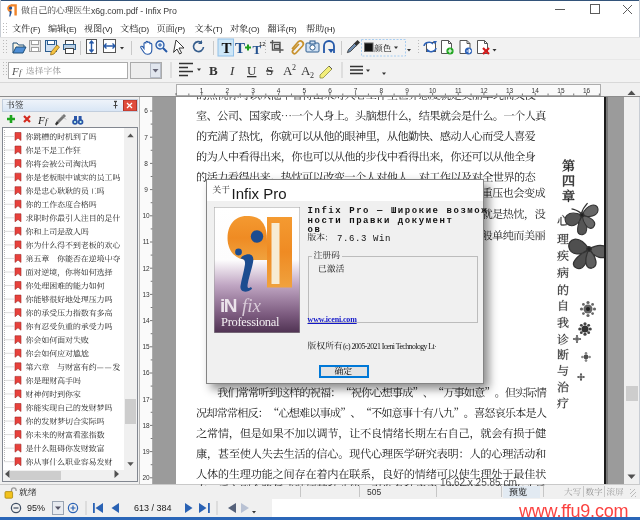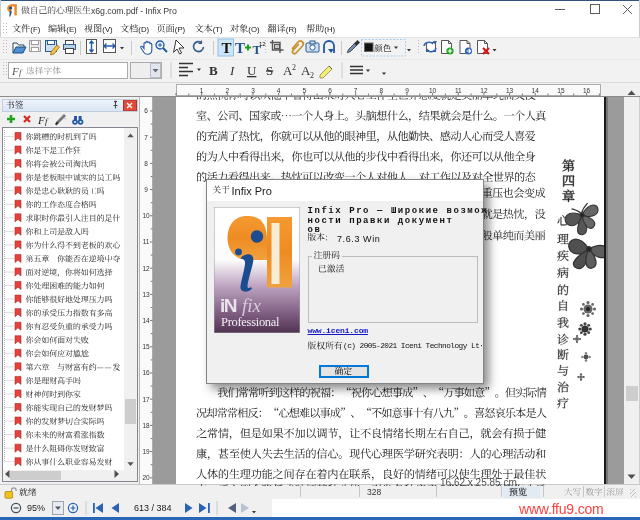--- a/index.html
+++ b/index.html
@@ -626,21 +626,21 @@
 <path d="M7.5 5V3.2a2.3 2.3 0 0 1 4.6 0V4" fill="none" stroke="#9a9a9a" stroke-width="1.3"></path>
 <rect x="1" y="4.6" width="7.6" height="6.6" rx="1" fill="#f2c21d" stroke="#a8860e" stroke-width=".8"></rect>
   </svg>
 <div class="a" style="left:300px;top:486px;width:1px;height:11px;background:#c6c6c6"></div>
 <div class="a" style="left:359px;top:486px;width:1px;height:11px;background:#c6c6c6"></div>
 <div class="a" style="left:436px;top:486px;width:1px;height:11px;background:#c6c6c6"></div>
 <div class="a" style="left:500.5px;top:486px;width:1px;height:11px;background:#c6c6c6"></div>
 <div class="a" style="left:543px;top:486px;width:1px;height:11px;background:#c6c6c6"></div>
 <div class="a" style="left:582.5px;top:486px;width:1px;height:11px;background:#c6c6c6"></div>
 <div class="a" style="left:603.5px;top:486px;width:1px;height:11px;background:#c6c6c6"></div>
-<div class="a" style="left:367px;top:487px;font-size:8.5px;color:#333">328</div>
+<div class="a" style="left:367px;top:487px;font-size:8.5px;color:#333">505</div>
 <div class="a" style="left:440px;top:477px;font-size:10px;color:#555">16.62 x 25.85 cm</div>
 <div class="a" style="left:630px;top:489px;width:6px;height:8px;background:repeating-linear-gradient(135deg,#bbb 0 1px,transparent 1px 3px)"></div>
 <svg class="a" style="left:0;top:499px" width="300" height="18" viewBox="0 0 300 18">
     <g fill="none" stroke="#3f4e63" stroke-width="1.2">
       <circle cx="16" cy="9" r="4.6"></circle>
       <path d="M13.5 9h5"></path>
     </g>
     <g fill="none" stroke="#2a62b4" stroke-width="1.2">
       <circle cx="73" cy="9" r="4.6"></circle>
       <path d="M70.5 9h5M73 6.5v5"></path>
@@ -656,26 +656,26 @@
       <path d="M185 4l7.5 5-7.5 5z"></path>
       <path d="M199 4l7.5 5-7.5 5zM208 4v10h1.8V4z"></path>
     </g>
     <rect x="216.5" y="2" width="1" height="14" fill="#c9c9c9"></rect>
     <path d="M236 4l-8 5 8 5z" fill="#55617a"></path>
     <path d="M241 4l8 5-8 5z" fill="#b9c2d4"></path>
     <path d="M252 12l2 2.4 2-2.4z" fill="#333"></path>
   </svg>
 <div class="a" style="left:27px;top:503px;font-size:9px;color:#222">95%</div>
 <div class="a" style="left:134px;top:503px;font-size:9px;color:#222">613 / 384</div>
-<div class="a" style="left:519px;top:500.5px;font-size:14px;letter-spacing:-.2px;color:#fb4240;z-index:45">www.ffu9.com</div>
+<div class="a" style="left:519px;top:500.5px;font-size:18px;letter-spacing:-.2px;color:#fb4240;z-index:45">www.ffu9.com</div>
 <div class="a" style="left:503px;top:485.5px;width:37px;height:12px;background:#e2eaf2"></div>
 <div class="a" style="left:206px;top:178.5px;width:278px;height:205px;background:#f0f0f0;
 border:1px solid #848484;box-shadow:5px 5px 9px rgba(0,0,0,.45);z-index:30;box-sizing:border-box"></div>
 <div class="a" style="left:207px;top:179.5px;width:276px;height:21px;background:#fff;z-index:31"></div>
-<div class="a" style="left:231.5px;top:185px;font-size:11px;color:#1a1a1a;z-index:32">Infix Pro</div>
+<div class="a" style="left:231.5px;top:185px;font-size:15px;color:#1a1a1a;z-index:32">Infix Pro</div>
 <svg class="a" style="left:214px;top:206.5px;z-index:32" width="86" height="126" viewBox="0 0 86 126">
 <defs>
       <linearGradient id="lgp" x1="0" y1="0" x2="0" y2="1">
 <stop offset="0" stop-color="#fff"></stop>
         <stop offset=".42" stop-color="#fdfcfd"></stop>
 <stop offset=".62" stop-color="#c0a6c3"></stop>
         <stop offset=".85" stop-color="#7d5c80"></stop>
 <stop offset="1" stop-color="#4f3252"></stop>
       </linearGradient>
 <linearGradient id="lgo" x1="0" y1="0" x2="0" y2="1">
@@ -691,25 +691,25 @@
 <circle cx="43" cy="29.5" r="6.2" fill="#1c4c90"></circle>
 <path d="M28 49.5c6.5-4 12-2.2 11.3 4c-.7 6-3.6 13.5-5.6 23.5c-.8 4.2.8 5 3.3 3l1.1 1.8c-4.8 4.4-12.6 4-11.6-2.9c.9-6 3.4-14 4.4-20.8c.6-4.4-.5-6.2-4.4-6.6Z" fill="#1c4c90"></path>
 <circle cx="24.5" cy="45" r="3.4" fill="#1c4c90"></circle>
 <text x="6" y="105" font-family="Liberation Sans" font-size="19" font-weight="bold" fill="#ebe3eb" letter-spacing="-1.5">iN</text>
 <text x="28" y="105" font-family="Liberation Serif" font-size="19" font-style="italic" fill="#d8cad8">fix</text>
 <text x="7" y="119" font-family="Liberation Serif" font-size="12.5" fill="#f2eef2" letter-spacing="-.3">Professional</text>
 </svg>
 <div class="a" style="left:307.5px;top:207px;font-size:9px;font-family:Liberation Mono,monospace;font-weight:bold;letter-spacing:1.55px;color:#111;z-index:32;white-space:pre;line-height:9.6px">Infix Pro — Широкие возмож
 ности правки документ
 ов</div>
-<div class="a" style="left:337px;top:233.5px;font-size:9px;font-family:Liberation Sans, sans-serif;letter-spacing:.6px;color:#111;z-index:32">7.6.3 Win</div>
+<div class="a" style="left:337px;top:233.5px;font-size:9px;font-family:Liberation Mono, monospace;letter-spacing:.6px;color:#111;z-index:32">7.6.3 Win</div>
 <div class="a" style="left:308px;top:255.5px;width:169.5px;height:67px;border:1px solid #bcbcbc;z-index:31;box-sizing:border-box"></div>
 <div class="a" style="left:311.5px;top:252px;width:30px;height:8px;background:#f0f0f0;z-index:31"></div>
-<div class="a" style="left:307.5px;top:326px;font-size:8px;font-family:Liberation Mono, monospace;font-weight:bold;letter-spacing:-.15px;color:#1216c8;text-decoration:underline;z-index:32">www.iceni.com</div>
-<div class="a" style="left:343px;top:341.5px;width:139px;overflow:hidden;white-space:nowrap;font-size:7.8px;font-family:Liberation Mono, monospace;letter-spacing:-.55px;color:#111;z-index:32">(c) 2005-2021 Iceni Technology Lt·</div>
+<div class="a" style="left:307.5px;top:315px;font-size:8px;font-family:Liberation Serif, serif;font-weight:bold;letter-spacing:-.15px;color:#1216c8;text-decoration:underline;z-index:32">www.iceni.com</div>
+<div class="a" style="left:343px;top:341.5px;width:139px;overflow:hidden;white-space:nowrap;font-size:7.8px;font-family:Liberation Serif, serif;letter-spacing:-.55px;color:#111;z-index:32">(c) 2005-2021 Iceni Technology Lt·</div>
 <div class="a" style="left:318.5px;top:365px;width:50px;height:12.5px;background:#e3e3e3;border:2px solid #0078d7;z-index:31;box-sizing:border-box"></div>
 <svg class="lay" style="z-index:5" width="640" height="520">
     <defs>
       <clipPath id="pgclip">
         <rect x="176" y="97" width="428" height="389"></rect>
       </clipPath>
     </defs>
     <g clip-path="url(#pgclip)">
       <g transform="translate(196,99) scale(0.0448,-0.0448)" fill="#1d1d1d">
         <use href="#s7684"></use>

